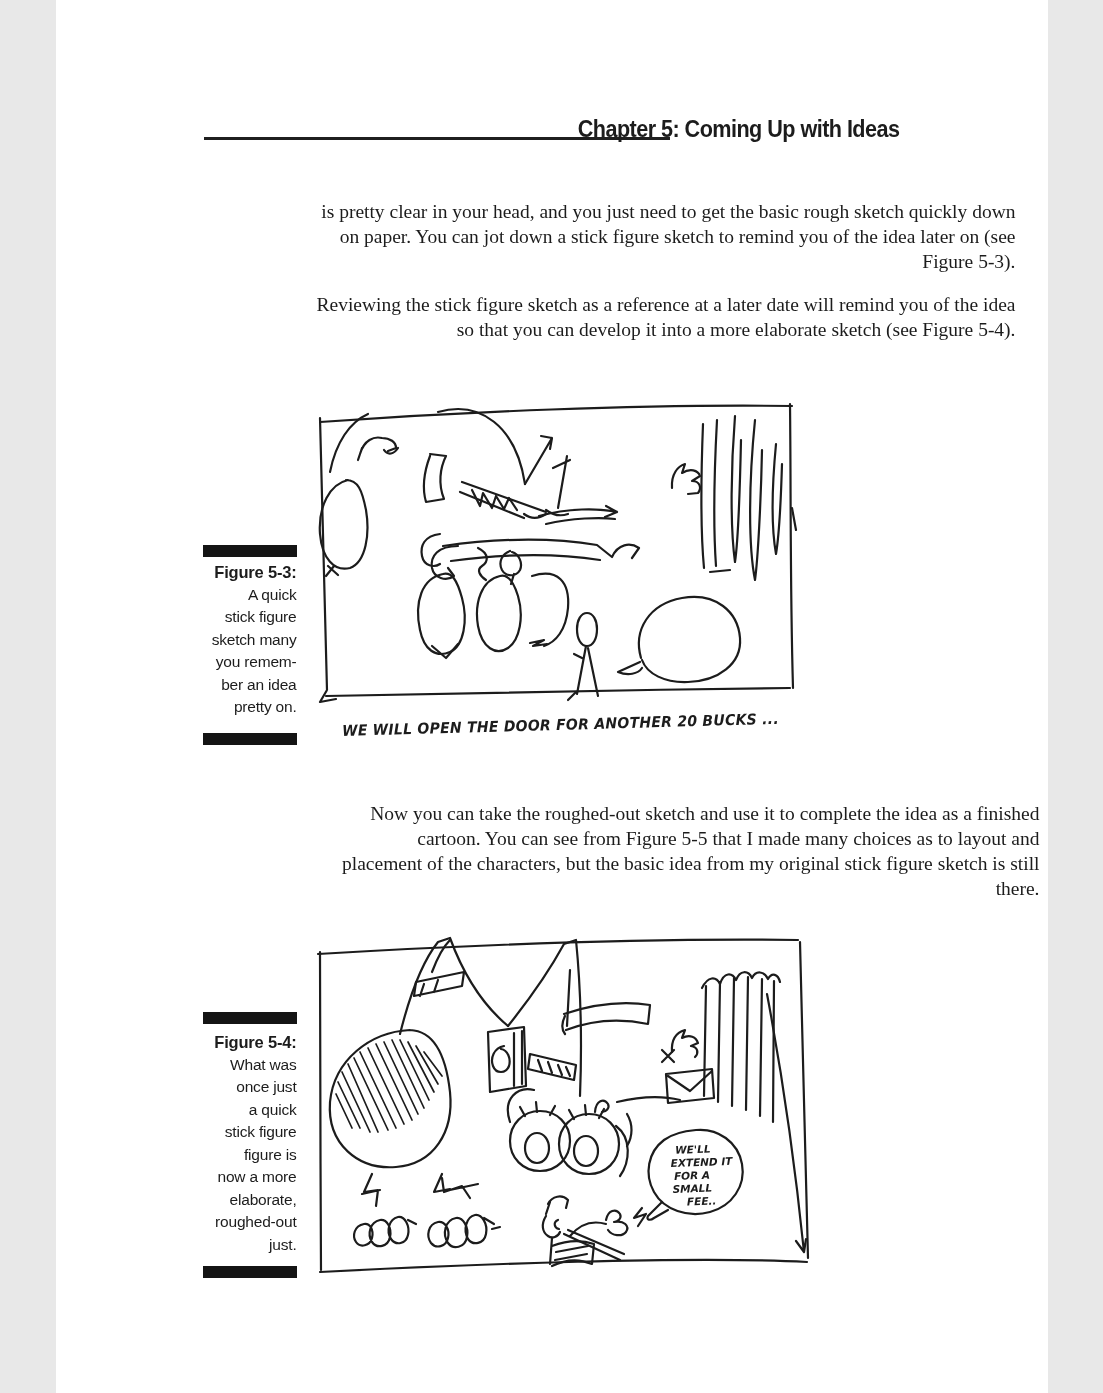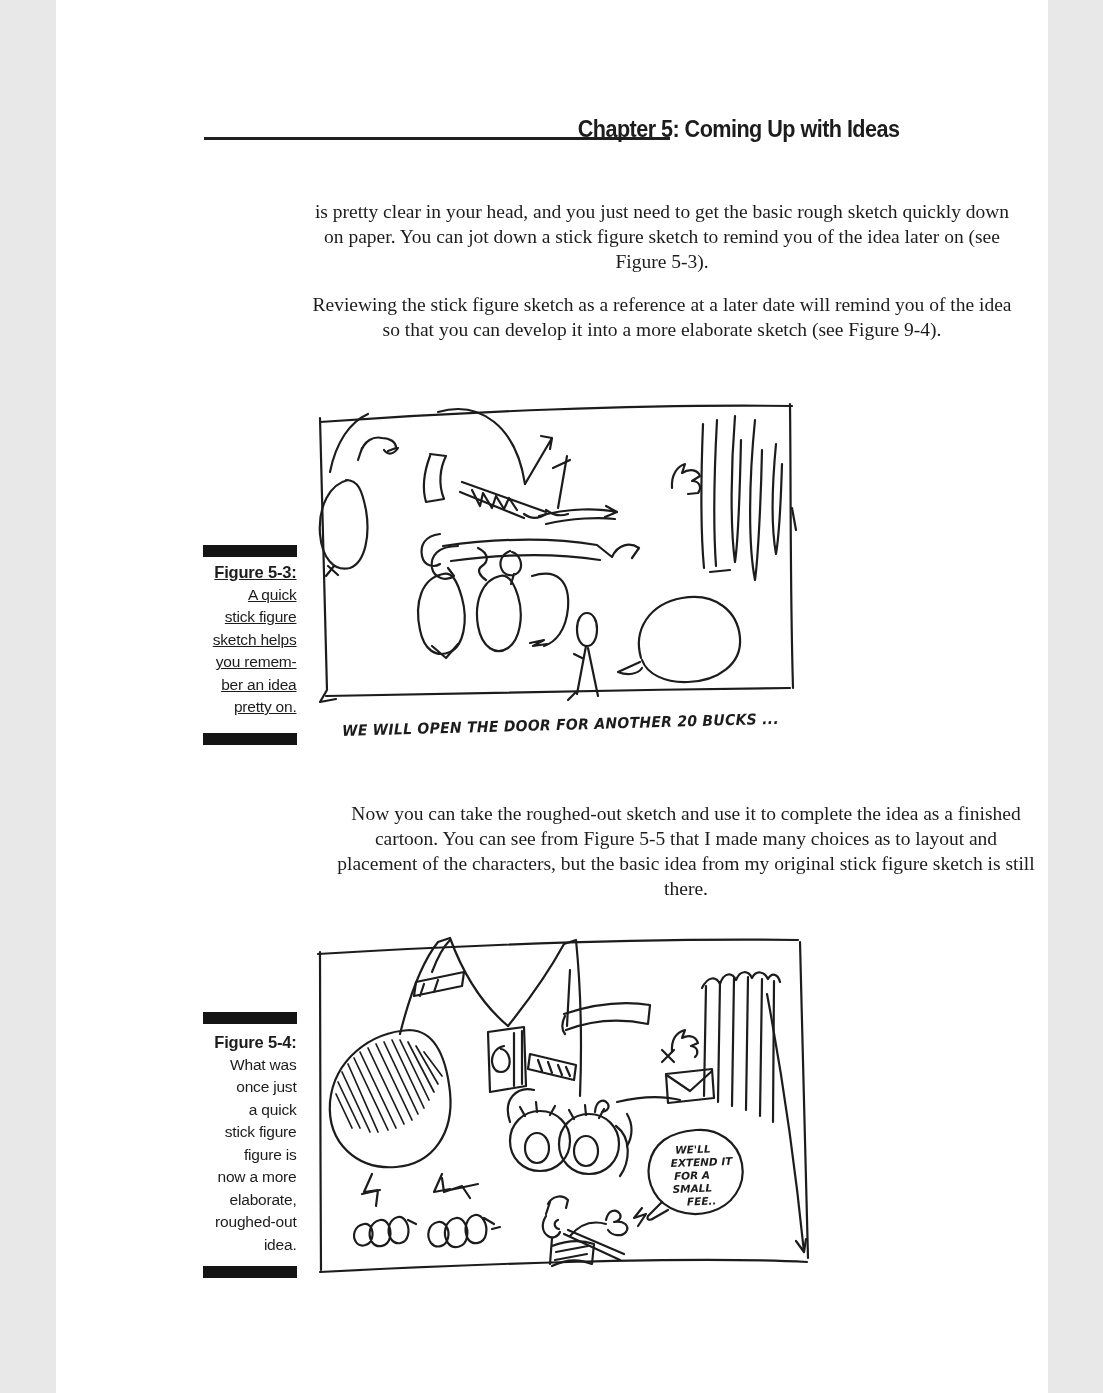--- a/index.html
+++ b/index.html
@@ -16,34 +16,34 @@
     transform:scaleX(.9);transform-origin:100% 50%;
   }
   .page-number{
     position:absolute;top:84px;left:1000px;
     font-family:Liberation Mono, monospace;
     font-style:italic;font-weight:700;font-size:62px;line-height:62px;
     letter-spacing:-2px;
   }
   .body-par{
     position:absolute;left:253px;width:707px;
-    font-size:19.5px;line-height:25px;text-align:center;
+    font-size:19.5px;line-height:25px;text-align:right;
   }
   #par-1{top:179px;}
   #par-2{top:272px;}
   #par-3{top:781px;margin-left:24px;}
   .cap-bar{position:absolute;left:147px;width:94px;height:12px;background:#141414;}
   #bar-f3-top{top:545px;} #bar-f3-bottom{top:733px;}
   #bar-f4-top{top:1012px;} #bar-f4-bottom{top:1266px;}
   .figcap{
     position:absolute;left:145px;width:96px;text-align:right;
     font-family:"Liberation Sans","DejaVu Sans",sans-serif;
     font-size:15.5px;line-height:22.5px;letter-spacing:-0.2px;
   }
-  #cap-f3{top:561px;text-decoration:underline;} #cap-f4{top:1031px;}
+  #cap-f3{top:561px;} #cap-f4{top:1031px;}
   .figlabel{font-weight:700;font-size:16.5px;}
   .sketch{position:absolute;}
   #sketch-f3{left:254px;top:396px;}
   #sketch-f4{left:256px;top:934px;}
   .ink{fill:none;stroke:#1c1c1c;stroke-width:2.2;stroke-linecap:round;stroke-linejoin:round;}
   .ink-thin{fill:none;stroke:#1c1c1c;stroke-width:1.7;stroke-linecap:round;}
   .hand{
     font-family:"DejaVu Sans","Liberation Sans",sans-serif;
     font-style:italic;font-weight:700;fill:#1c1c1c;stroke:none;
   }
@@ -51,29 +51,29 @@
 </head>
 <body>
 
 <div class="page">
 
   <div class="hrule"></div>
   <div class="chapter-title">Chapter 5: Coming Up with Ideas</div>
   <div class="page-number">73</div>
 
   <p class="body-par" id="par-1">is pretty clear in your head, and you just need to get the basic rough sketch quickly down on paper. You can jot down a stick figure sketch to remind you of the idea later on (see Figure 5-3).</p>
-  <p class="body-par" id="par-2">Reviewing the stick figure sketch as a reference at a later date will remind you of the idea so that you can develop it into a more elaborate sketch (see Figure 9-4).</p>
+  <p class="body-par" id="par-2">Reviewing the stick figure sketch as a reference at a later date will remind you of the idea so that you can develop it into a more elaborate sketch (see Figure 5-4).</p>
   <p class="body-par" id="par-3">Now you can take the roughed-out sketch and use it to complete the idea as a finished cartoon. You can see from Figure 5-5 that I made many choices as to layout and placement of the characters, but the basic idea from my original stick figure sketch is still there.</p>
 
   <div class="cap-bar" id="bar-f3-top"></div>
   <div class="figcap" id="cap-f3">
     <div class="figlabel">Figure 5-3:</div>
     <div>A quick</div>
     <div>stick figure</div>
-    <div>sketch helps</div>
+    <div>sketch many</div>
     <div>you remem-</div>
     <div>ber an idea</div>
     <div>pretty on.</div>
   </div>
   <div class="cap-bar" id="bar-f3-bottom"></div>
 
   <svg class="sketch" id="sketch-f3" width="492" height="352" viewBox="0 0 492 352">
     <g class="ink">
       <path d="M10,26 C150,16 330,8 482,10"></path>
       <path d="M480,8 C481,90 480,190 483,292"></path>
@@ -138,21 +138,21 @@
   <div class="figcap" id="cap-f4">
     <div class="figlabel">Figure 5-4:</div>
     <div>What was</div>
     <div>once just</div>
     <div>a quick</div>
     <div>stick figure</div>
     <div>figure is</div>
     <div>now a more</div>
     <div>elaborate,</div>
     <div>roughed-out</div>
-    <div>idea.</div>
+    <div>just.</div>
   </div>
   <div class="cap-bar" id="bar-f4-bottom"></div>
 
   <svg class="sketch" id="sketch-f4" width="500" height="344" viewBox="0 0 500 344">
     <g class="ink">
       <path d="M6,20 C140,12 320,4 486,6"></path>
       <path d="M488,8 C491,110 493,220 496,324"></path>
       <path d="M8,338 C160,330 380,322 495,328"></path>
       <path d="M8,18 C9,120 8,230 9,336"></path>
     </g>

